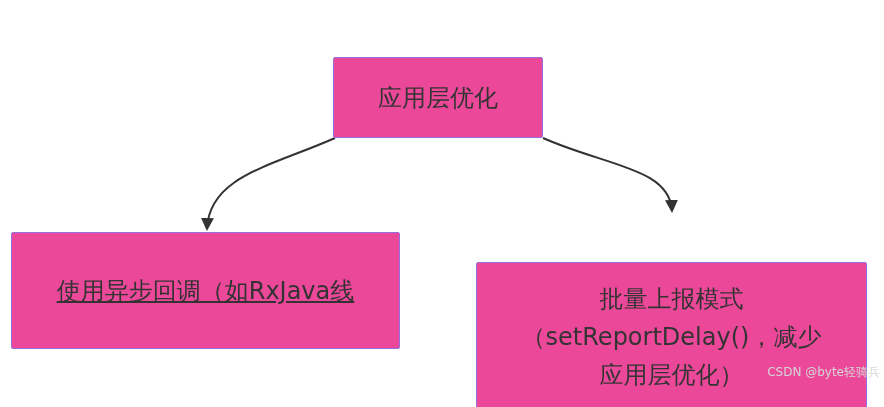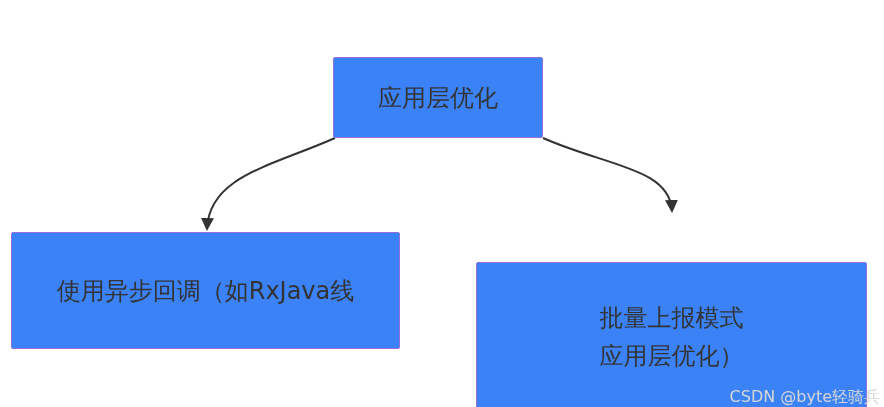--- a/index.html
+++ b/index.html
@@ -22,40 +22,40 @@
     pointer-events: none;
   }
   .edge {
     fill: none;
     stroke: #333333;
     stroke-width: 2px;
   }
   .node {
     position: absolute;
     box-sizing: border-box;
-    background: #3b82f6;
+    background: #ec4899;
     border: 1px solid #9370DB;
     border-radius: 2px;
     display: flex;
     flex-direction: column;
     align-items: center;
     justify-content: center;
     text-align: center;
     color: #333333;
     font-size: 24px;
     line-height: 38px;
   }
   .node-root  { left: 333px; top: 57px;  width: 210px; height: 81px;  }
-  .node-left  { left: 11px;  top: 232px; width: 389px; height: 117px; }
+  .node-left  { left: 11px;  top: 232px; width: 389px; height: 117px; text-decoration: underline; }
   .node-right { left: 476px; top: 214px; width: 391px; height: 149px; margin-top: 48px; }
   .watermark {
     position: absolute;
     right: 4px;
-    top: 387px;
-    font-size: 16px;
+    top: 362px;
+    font-size: 12px;
     line-height: 20px;
     color: #D6D6D6;
     white-space: nowrap;
   }
 </style>
 </head>
 <body>
 
 <div class="canvas">
 
@@ -72,18 +72,19 @@
   <div class="node node-root">
     <div class="line">应用层优化</div>
   </div>
 
   <div class="node node-left">
     <div class="line">使用异步回调（如RxJava线</div>
   </div>
 
   <div class="node node-right">
     <div class="line">批量上报模式</div>
+    <div class="line">（setReportDelay()，减少</div>
     <div class="line">应用层优化）</div>
   </div>
 
   <div class="watermark">CSDN @byte轻骑兵</div>
 
 </div>
 
 </body></html>

